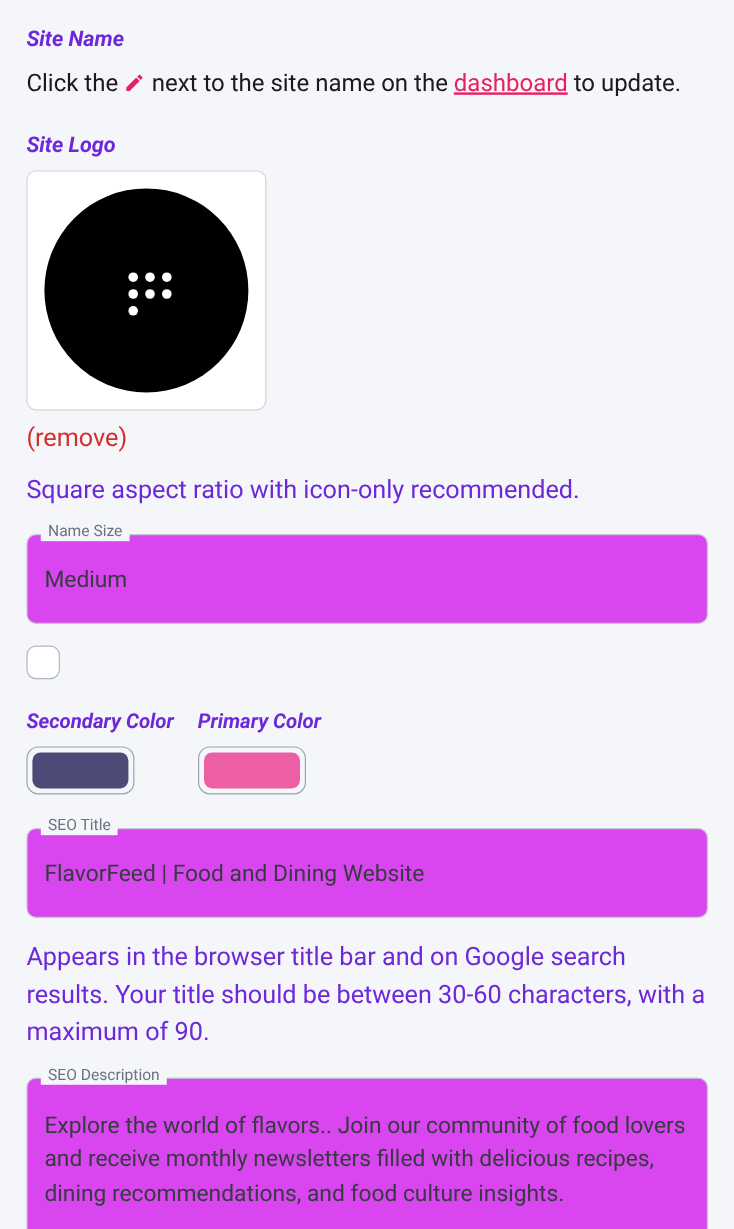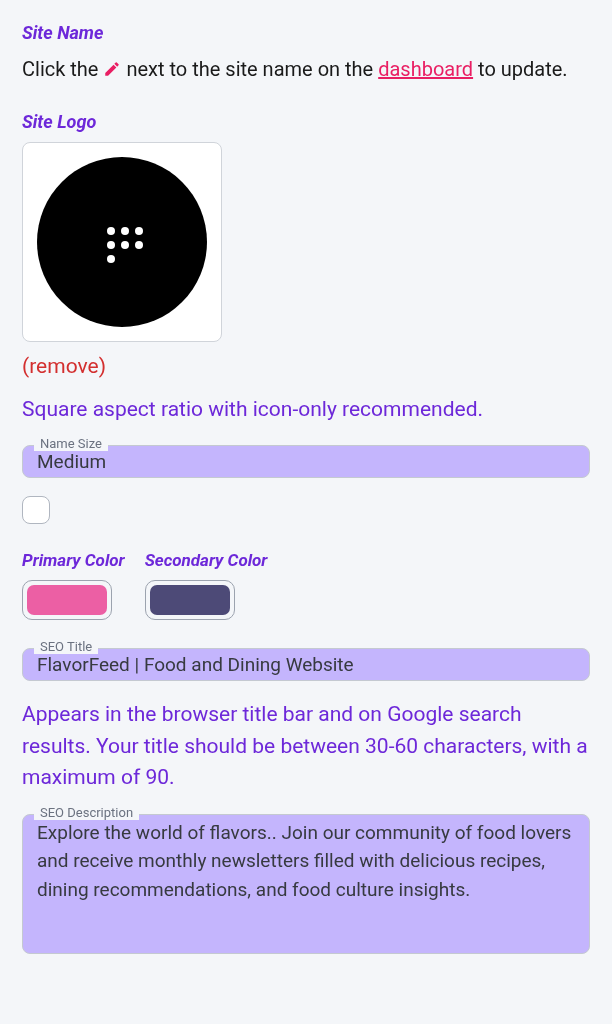--- a/index.html
+++ b/index.html
@@ -82,22 +82,22 @@
     left: 12px;
     background: #f4f6f9;
     padding: 0 6px;
     font-size: 13px;
     color: #6b7280;
   }
   .select-box, .text-input, .textarea {
     width: 100%;
     border: 1px solid #c4c9d1;
     border-radius: 8px;
-    background: #c4b5fd;
-    padding: 4px 14px;
+    background: #d946ef;
+    padding: 25px 14px;
     font-size: 19px;
     font-family: inherit;
     color: #373a40;
   }
   .textarea {
     min-height: 140px;
     line-height: 1.5;
     resize: none;
   }
   .checkbox-row {
@@ -180,31 +180,31 @@
   <span class="field-label">Name Size</span>
   <div class="select-box">Medium</div>
 </div>
 
 <div class="checkbox-row">
   <div class="checkbox"></div>
 </div>
 
 <div class="color-row">
   <div class="color-col">
+    <div class="section-label" style="font-size:17px;margin-bottom:0">Secondary Color</div>
+    <div class="color-swatch-wrap">
+      <div class="color-swatch" style="background:#4d4a77"></div>
+    </div>
+  </div>
+  <div class="color-col">
     <div class="section-label" style="font-size:17px;margin-bottom:0">Primary Color</div>
     <div class="color-swatch-wrap">
       <div class="color-swatch" style="background:#ec5fa4"></div>
     </div>
   </div>
-  <div class="color-col">
-    <div class="section-label" style="font-size:17px;margin-bottom:0">Secondary Color</div>
-    <div class="color-swatch-wrap">
-      <div class="color-swatch" style="background:#4d4a77"></div>
-    </div>
-  </div>
 </div>
 
 <div class="field-wrap">
   <span class="field-label">SEO Title</span>
   <input type="text" class="text-input" value="FlavorFeed | Food and Dining Website" style="">
 </div>
 <div class="help-text">Appears in the browser title bar and on Google search results. Your title should be between 30-60 characters, with a maximum of 90.</div>
 
 <div class="field-wrap" style="margin-bottom:0">
   <span class="field-label">SEO Description</span>

